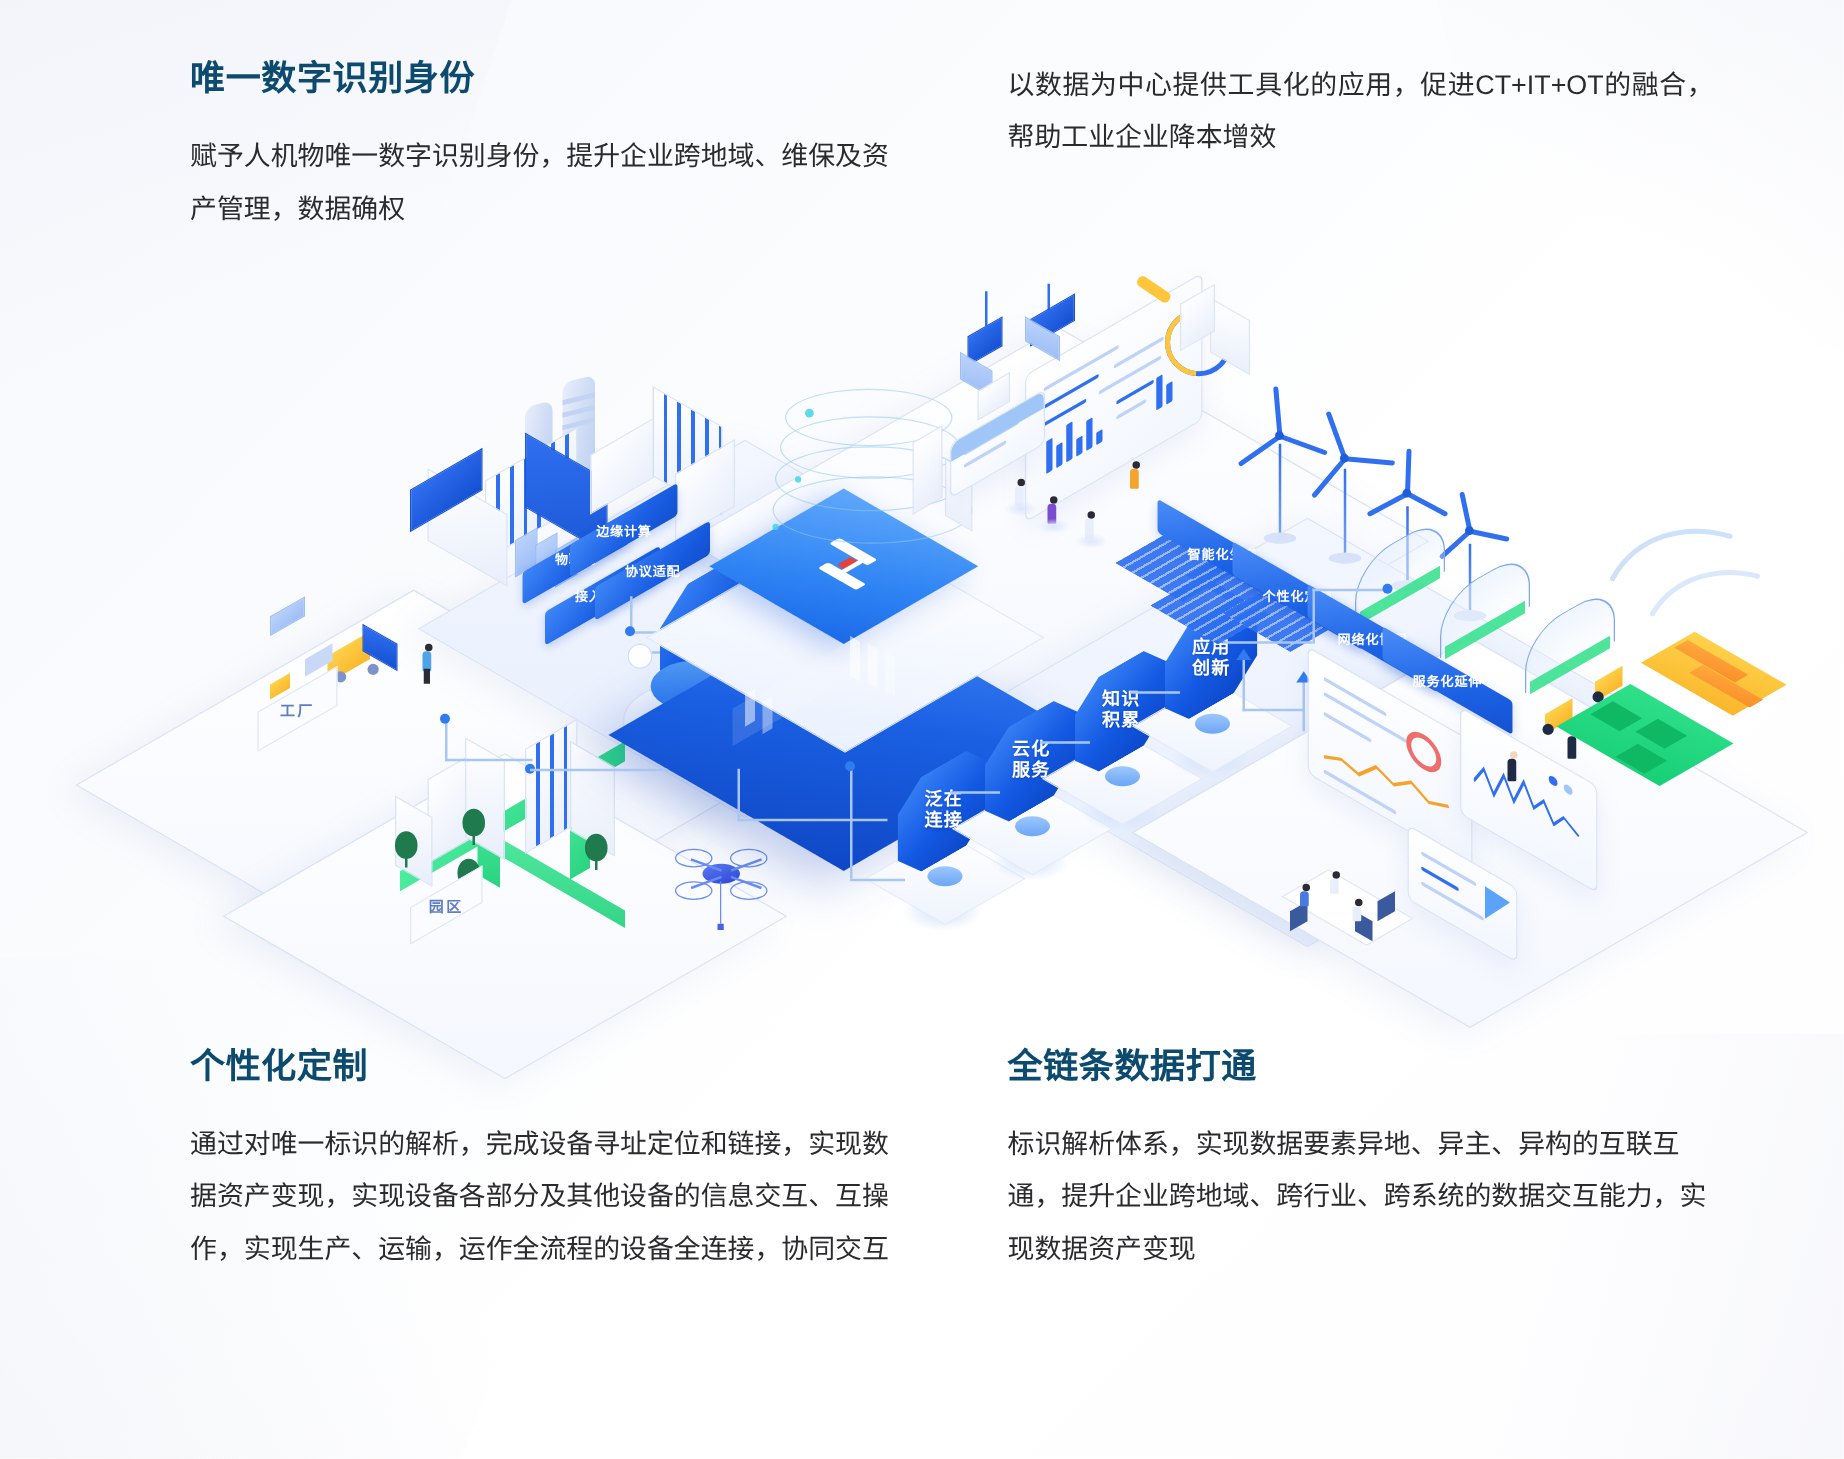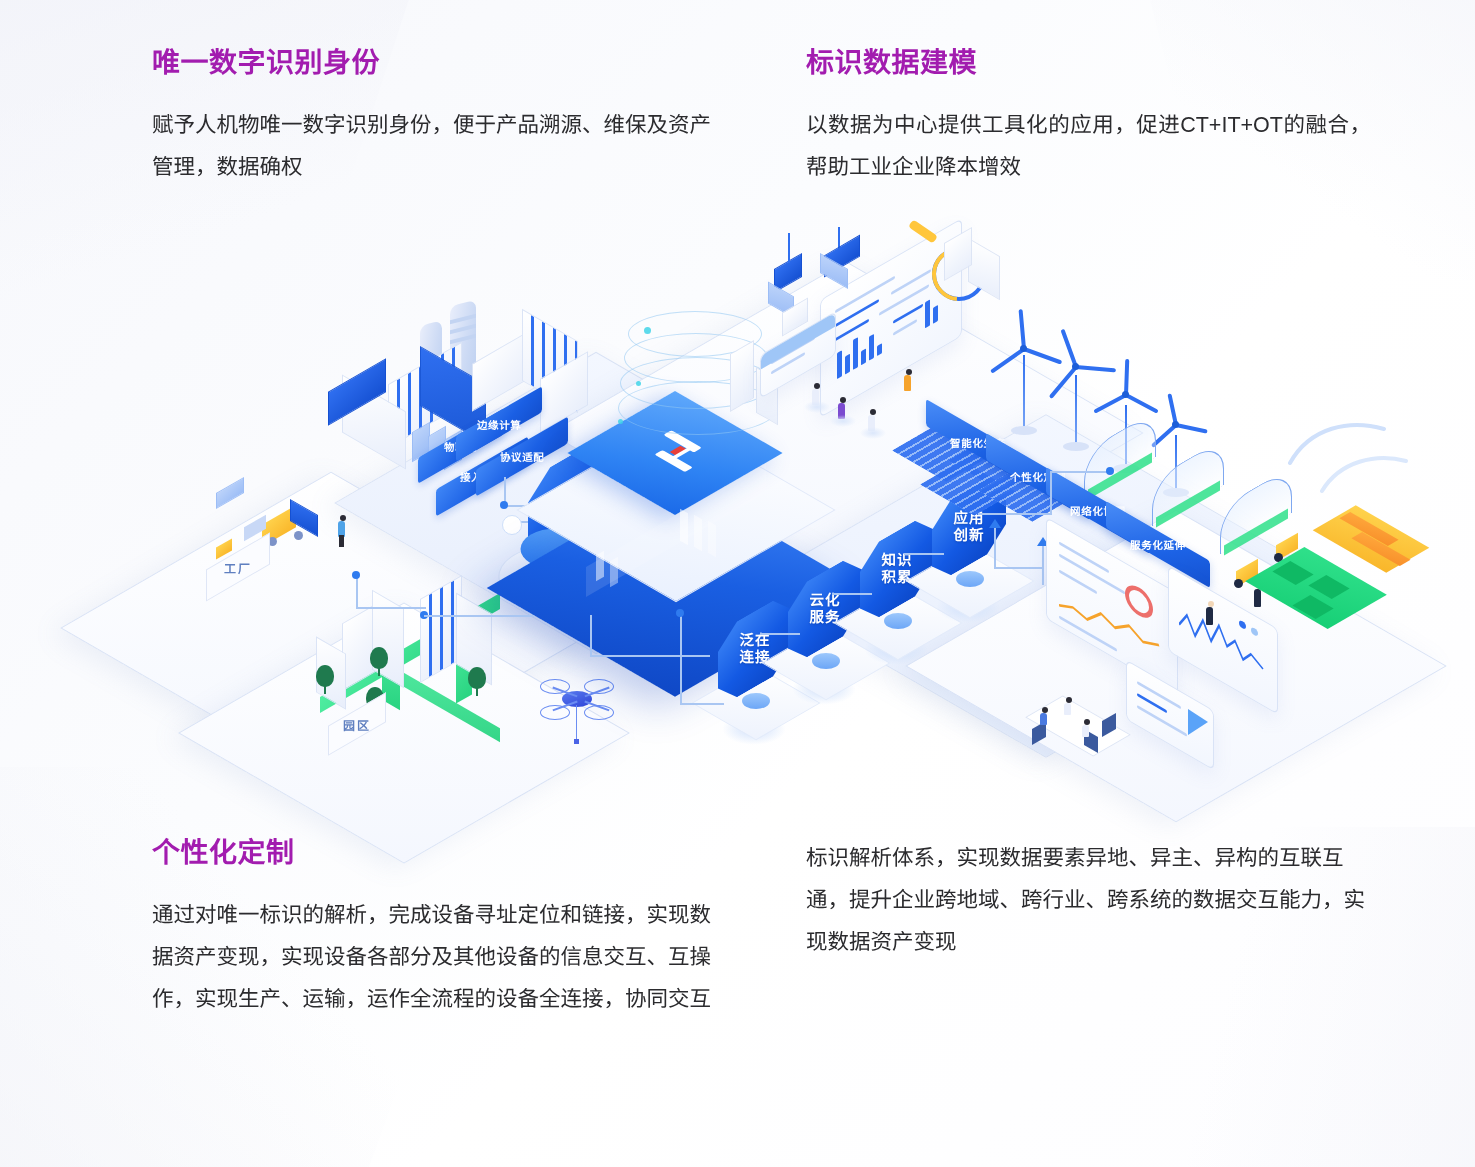--- a/index.html
+++ b/index.html
@@ -29,21 +29,21 @@
      transform:skewX(18deg);}
   .bg-tr{right:-120px;top:-80px;width:420px;height:360px;
      background:linear-gradient(220deg,#f4f5fa 0%,rgba(252,252,254,0) 75%);
      transform:skewX(14deg);}
 
   
   .feature{position:absolute;}
   .feature h3{
     margin:0 0 26px 0;
     font-size:28px;font-weight:700;letter-spacing:.5px;
-    color:#a21caf;line-height:1.1;
+    color:#0c4a6e;line-height:1.1;
   }
   .feature p{
     margin:0;
     font-size:21.5px;line-height:1.95;
     color:#2b2b2e;font-weight:400;
   }
   .f-tl{left:152px;top:48px;width:560px;}
   .f-tr{left:806px;top:48px;width:565px;}
   .f-tr p{text-align:justify;text-justify:inter-ideograph;}
   .f-bl{left:152px;top:838px;width:570px;}
@@ -260,34 +260,34 @@
 
 <div class="page">
   <div class="bg-shape bg-tl"></div>
   <div class="bg-shape bg-tr"></div>
   <div class="bg-shape bg-bl"></div>
   <div class="bg-shape bg-br"></div>
 </div>
 
 <section class="feature f-tl">
   <h3>唯一数字识别身份</h3>
-  <p>赋予人机物唯一数字识别身份，便于产品溯源、维保及资产管理，数据确权</p>
+  <p>赋予人机物唯一数字识别身份，提升企业跨地域、维保及资产管理，数据确权</p>
 </section>
 
 <section class="feature f-tr">
-  <h3>标识数据建模</h3>
   <p>以数据为中心提供工具化的应用，促进CT+IT+OT的融合，帮助工业企业降本增效</p>
 </section>
 
 <section class="feature f-bl">
   <h3>个性化定制</h3>
   <p>通过对唯一标识的解析，完成设备寻址定位和链接，实现数据资产变现，实现设备各部分及其他设备的信息交互、互操作，实现生产、运输，运作全流程的设备全连接，协同交互</p>
 </section>
 
 <section class="feature f-br">
+  <h3>全链条数据打通</h3>
   <p>标识解析体系，实现数据要素异地、异主、异构的互联互通，提升企业跨地域、跨行业、跨系统的数据交互能力，实现数据资产变现</p>
 </section>
 
 <div class="illus">
   <div class="iso">
 
     <div class="ground" style="left:60px;top:262px;width:300px;height:300px;"></div>
     <div class="ground" style="left:158px;top:392px;width:250px;height:250px;"></div>
     <div class="ground blue" style="left:330px;top:142px;width:290px;height:290px;"></div>
     <div class="ground" style="left:560px;top:52px;width:330px;height:330px;"></div>

